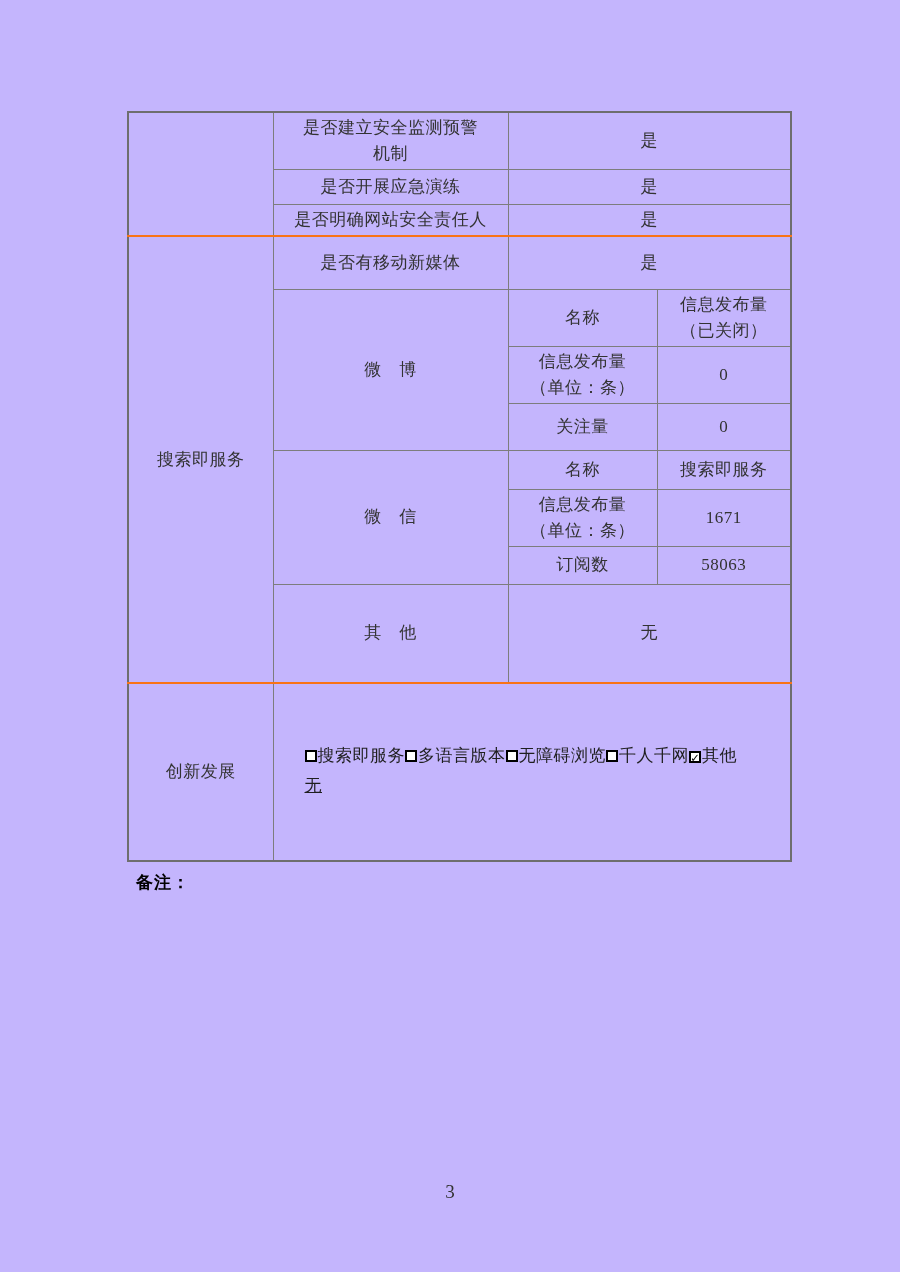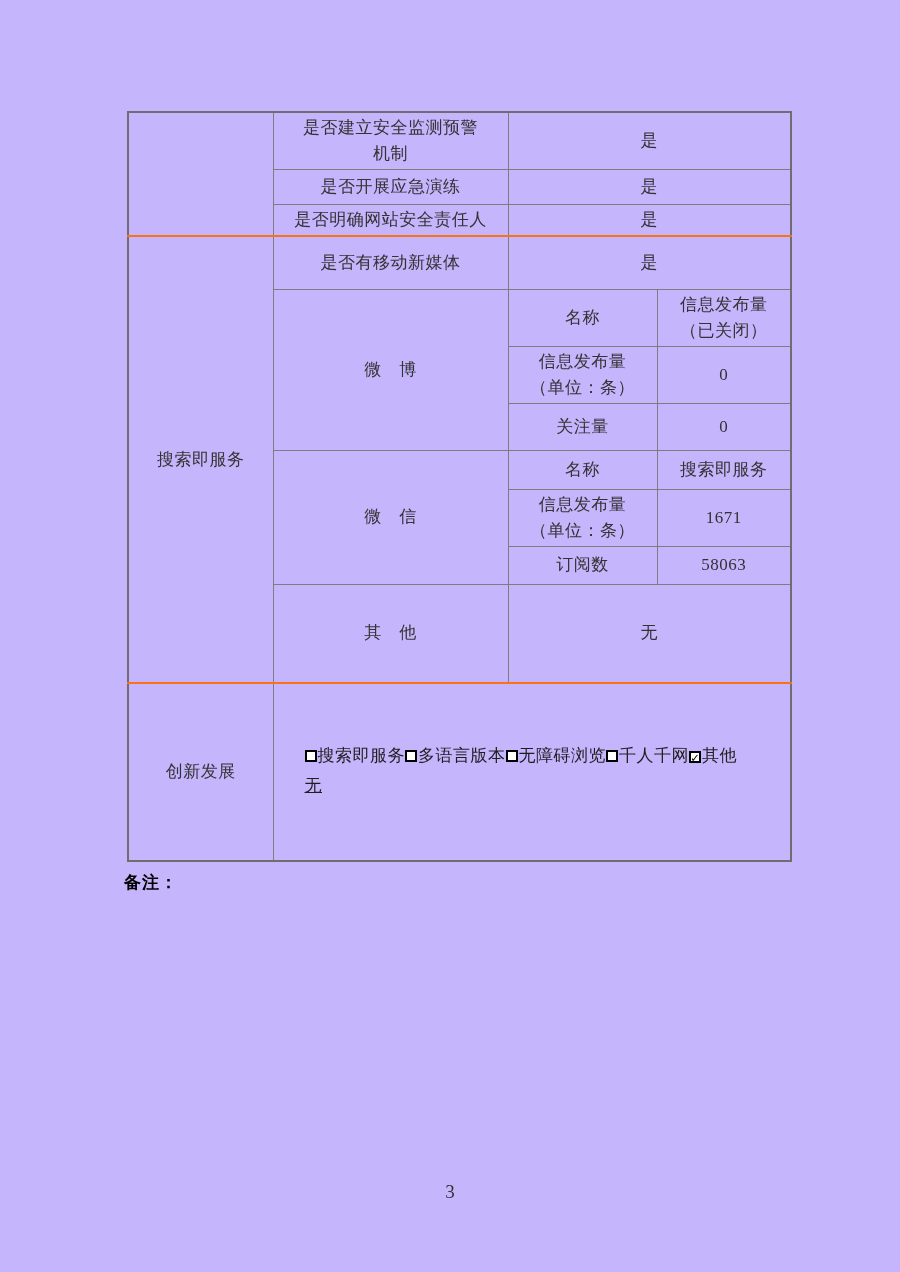--- a/index.html
+++ b/index.html
@@ -36,21 +36,21 @@
   .cb {
     display:inline-block; width:12px; height:12px;
     border:2.5px solid #000000; background:#ffffff;
     vertical-align:-1px; margin-right:1px;
     text-align:center; line-height:11px;
     font-size:13px; font-weight:bold; color:#000000;
     letter-spacing:0;
   }
   .other-value { text-decoration:underline; color:#1f1f1f; }
   .notes {
-    position:absolute; left:124px; top:871px;
+    position:absolute; left:136px; top:871px;
     font-size:17px; font-weight:bold; color:#000000; letter-spacing:1px;
   }
   .page-number {
     position:absolute; left:0; right:0; top:1181px;
     text-align:center; font-size:19px; color:#333333;
   }
 </style>
 </head>
 <body>
 

